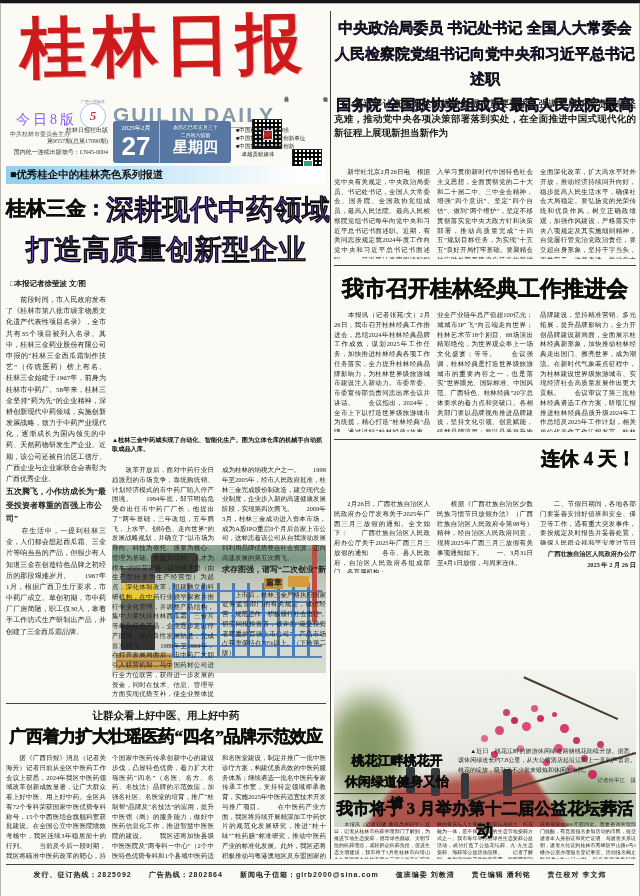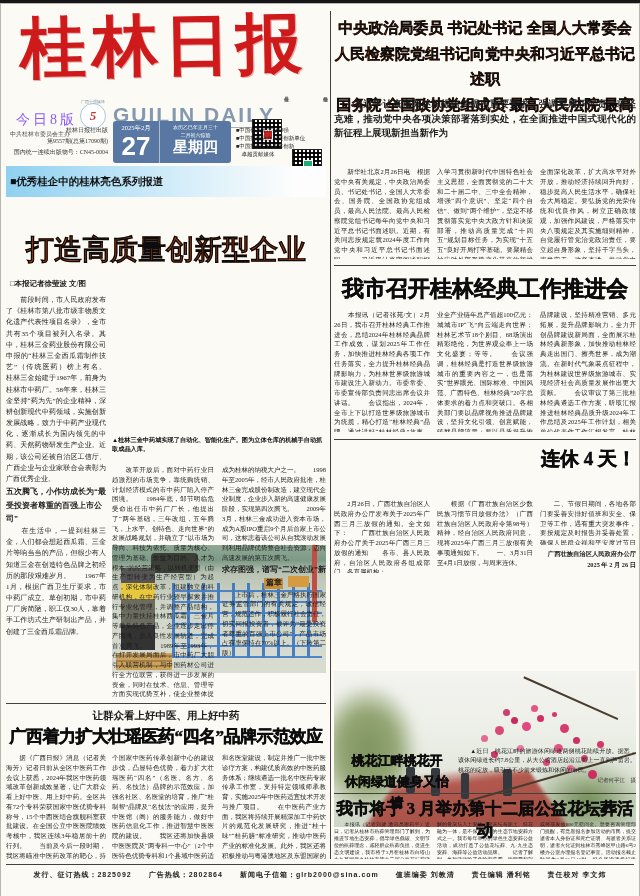--- a/index.html
+++ b/index.html
@@ -32,21 +32,21 @@
       repeating-linear-gradient(0deg,#111 0 2px,#fff 2px 4px),
       repeating-linear-gradient(90deg,#111 0 2px,#fff 2px 4px);
       background-blend-mode:multiply;position:relative;}
   .qr .qc{position:absolute;left:10px;top:10px;width:8px;height:8px;border:1px solid #fff;}
   .qr-label{writing-mode:vertical-rl;font-size:4.5px;color:#666;line-height:1.1;}
   .media-logo{width:24px;height:24px;border-radius:50%;border:1.5px solid #a9c6dd;
               display:flex;align-items:center;justify-content:center;position:relative;background:#fff;}
   .media-logo .g{color:#c7342c;font-weight:bold;font-size:13px;font-style:italic;}
   .media-logo .t{position:absolute;top:-5px;left:0;right:0;text-align:center;font-size:4px;color:#7d94a8;}
   
-  .hl-sans{font-family:"Liberation Sans","DejaVu Sans",sans-serif;font-weight:900;color:#c2410c;
+  .hl-sans{font-family:"Liberation Sans","DejaVu Sans",sans-serif;font-weight:900;color:#8b5cf6;
            -webkit-text-stroke:.4px #0d0d0d;}
   .hl-serif{font-family:"Liberation Serif",serif;font-weight:900;color:#0d0d0d;
             -webkit-text-stroke:.5px #0d0d0d;}
   .kicker-strip{background:linear-gradient(90deg,#8fd0f0,#c9e9f8 45%,#fdfdfd 90%);
                 display:flex;align-items:center;}
   .kicker-strip span{font-size:10.5px;font-weight:bold;color:#101010;
                      font-family:"Liberation Sans",sans-serif;padding-left:4px;}
   .byline{font-size:7.5px;font-weight:bold;color:#222;}
   
   .bodytxt{font-size:6.5px;line-height:1.5;text-align:justify;color:#1d1d1d;overflow:hidden;}
@@ -202,24 +202,27 @@
     <div class="credit">记者何平江　摄</div>
   </div>
 
   <div class="rule-h" style="left:334px;top:790px;width:302px;"></div>
 
   <div class="abs hl-serif" style="left:334px;top:795px;width:302px;font-size:16.5px;text-align:center;">我市将于 3 月举办第十二届公益花坛葬活动</div>
   <div class="abs bodytxt" style="left:334px;top:818px;width:96px;height:38px;font-size:5px;line-height:1.4;">　　本报讯（记者刘健 通讯员谢莉平）近日，记者从桂林市殡葬管理部门了解到，为推进节地生态安葬，倡导绿色低碳、文明节俭的殡葬理念，减轻群众殡葬负担，促进生态文明建设，我市将于3月在桂林市白塔山永久墓园举办桂林市第十二届公益花坛葬活动。　　花坛葬，是指将逝者骨灰装入可降</div>
   <div class="abs bodytxt" style="left:437px;top:818px;width:96px;height:38px;font-size:5px;line-height:1.4;">解的骨灰坛入土安放，骨灰坛与泥土、鲜花融为一体，是不保留骨灰的生态节地安葬方式之一。我市每年举办的绿色生态安葬公益活动，成功打造了公益花坛葬、九·九生态安葬、海葬等公益活动品牌。　　记者了解到，参加活动除了免除安葬费、管理费和刻名费外，参加活动的逝者家属还可获得生态葬奖补金</div>
   <div class="abs bodytxt" style="left:540px;top:818px;width:96px;height:38px;font-size:5px;line-height:1.4;">或将获发放800元慰问金。想要咨询管理部门提醒，有意愿报名参加活动的市民，提交逝者本人身份证和死亡证明、与逝者关系证明，逝者火化证到桂林市秀峰区甲山路6号2楼办公室办理报名登记事宜。活动报名截止时间为3月25日16时。报名咨询请拨打电话：0773-2885668或0773-2883223。</div>
 
-  <div class="abs kicker-strip" style="left:6px;top:163px;width:320px;height:31px;">
+  <div class="abs kicker-strip" style="left:6px;top:163px;width:320px;height:18px;">
     <span>■优秀桂企中的桂林亮色系列报道</span>
   </div>
 
+  <div class="abs" style="left:6px;top:188px;width:320px;text-align:center;white-space:nowrap;">
+    <span class="hl-serif" style="font-size:20px;vertical-align:4px;">桂林三金：</span><span class="hl-sans" style="font-size:28px;">深耕现代中药领域</span>
+  </div>
   <div class="abs hl-sans" style="left:6px;top:228px;width:320px;font-size:28px;text-align:center;">打造高质量创新型企业</div>
 
   <div class="abs byline" style="left:10px;top:276px;text-align:right;">□本报记者徐莹波 文/图</div>
 
   <div class="abs bodytxt" style="left:6px;top:292px;width:100px;height:402px;font-size:7px;line-height:1.6;">
     <p>　　前段时间，市人民政府发布了《桂林市第八批市级非物质文化遗产代表性项目名录》，全市共有35个项目被列入名录。其中，桂林三金药业股份有限公司申报的“桂林三金西瓜霜制作技艺”（传统医药）榜上有名。　　桂林三金始建于1967年，前身为桂林市中药厂。58年来，桂林三金坚持“药为先”的企业精神，深耕创新现代中药领域，实施创新发展战略，致力于中药产业现代化，逐渐成长为国内领先的中药、天然药物研发生产企业。近期，该公司还被自治区工信厅、广西企业与企业家联合会表彰为广西优秀企业。</p>
     <p class="sub-bold">五次腾飞，小作坊成长为“最受投资者尊重的百强上市公司”</p>
     <p>　　在生活中，一提到桂林三金，人们都会想起西瓜霜、三金片等响当当的产品，但很少有人知道三金在创造特色品牌之初经历的那段艰难岁月。　　1967年1月，根据广西卫生厅要求，市中药厂成立。草创初期，市中药厂厂房简陋，职工仅30人，靠着手工作坊式生产研制出产品，并创建了三金西瓜霜品牌。</p>
   </div>
 

